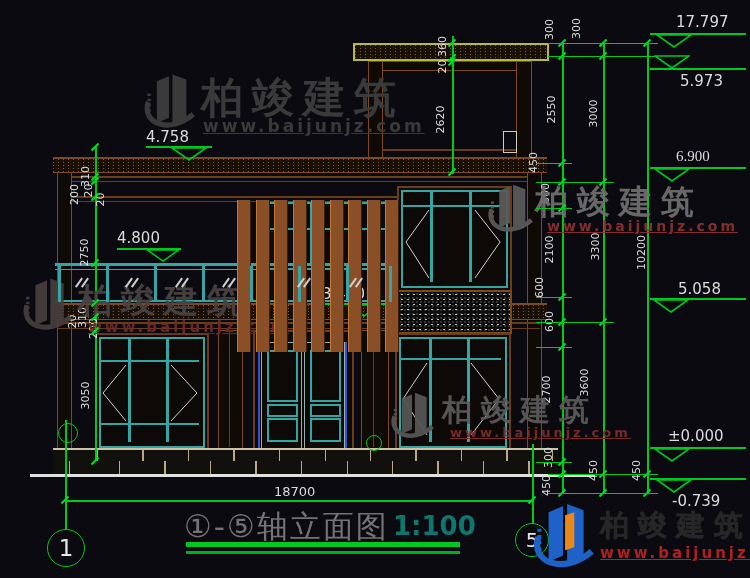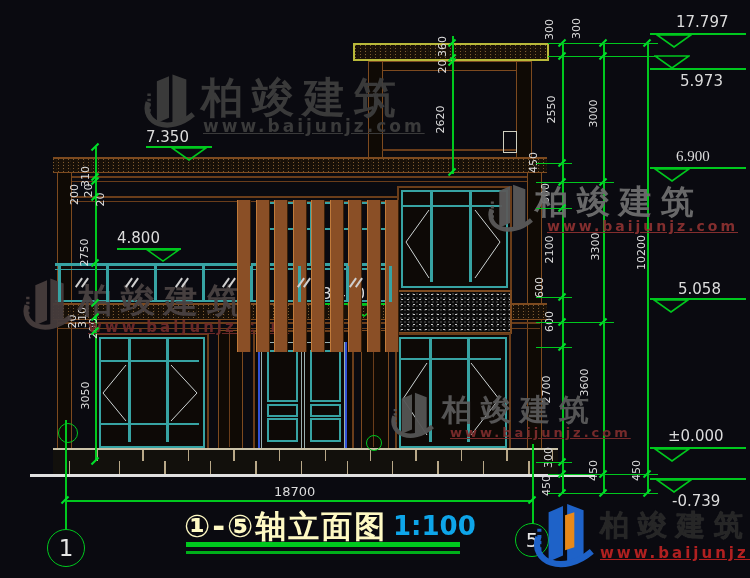--- a/index.html
+++ b/index.html
@@ -34,22 +34,22 @@
   .hatch{background:#cfcfcf;}
   .sym line{stroke:#cdd4d4;stroke-width:1px;}
   .stone{background-color:#12100c;border-bottom:1px solid #b8a888;
      background-image:repeating-linear-gradient(90deg,transparent 0 44px,#b8a888 44px 45.5px);}
   .gcirc{border:1.6px solid #00c81e;border-radius:50%;background:transparent;}
   .axis-bubble{border:1.8px solid #00c81e;border-radius:50%;color:#e6e6e6;
      display:flex;align-items:center;justify-content:center;background:transparent;}
   
   .wm-cn{font-weight:bold;letter-spacing:9px;white-space:nowrap;}
   .wm-url{font-weight:bold;letter-spacing:3px;white-space:nowrap;text-decoration:underline;}
-  .title-cn{color:#fef9c3;font-size:31px;font-weight:bold;white-space:nowrap;letter-spacing:2px;}
-  .title-scale{color:#0ea5e9;font-size:26px;font-weight:bold;}
+  .title-cn{color:#737373;font-size:31px;font-weight:normal;white-space:nowrap;letter-spacing:2px;}
+  .title-scale{color:#0f766e;font-size:26px;font-weight:bold;}
 </style>
 </head>
 <body>
 
 <div id="canvas">
 
   <div class="abs speckle-brown slab-y" style="left:353px;top:43px;width:192px;height:14px;"></div>
 
   <div class="abs brown" style="left:368px;top:61px;width:162px;height:8px;"></div>
   <div class="abs brown" style="left:368px;top:61px;width:13px;height:97px;"></div>
@@ -194,21 +194,21 @@
       <path d="M1 1 H35 L18 13 Z"></path>
     </svg>
   <div class="abs elab" style="left:668px;top:427px;">±0.000</div>
 
   <div class="abs gline" style="left:650px;top:478px;width:96px;height:1.5px;"></div>
   <svg class="abs tri" style="left:656px;top:479px;" width="36" height="14" viewBox="0 0 36 14">
       <path d="M1 1 H35 L18 13 Z"></path>
     </svg>
   <div class="abs elab" style="left:672px;top:492px;">-0.739</div>
 
-  <div class="abs elab" style="left:146px;top:128px;">7.350</div>
+  <div class="abs elab" style="left:146px;top:128px;">4.758</div>
   <div class="abs gline" style="left:146px;top:146px;width:66px;height:1.5px;"></div>
   <svg class="abs tri" style="left:171px;top:147px;" width="36" height="14" viewBox="0 0 36 14">
       <path d="M1 1 H35 L18 13 Z"></path>
     </svg>
 
   <div class="abs elab" style="left:117px;top:229px;">4.800</div>
   <div class="abs gline" style="left:117px;top:248px;width:64px;height:1.5px;"></div>
   <svg class="abs tri" style="left:146px;top:249px;" width="34" height="13" viewBox="0 0 36 14">
       <path d="M1 1 H35 L18 13 Z"></path>
     </svg>

